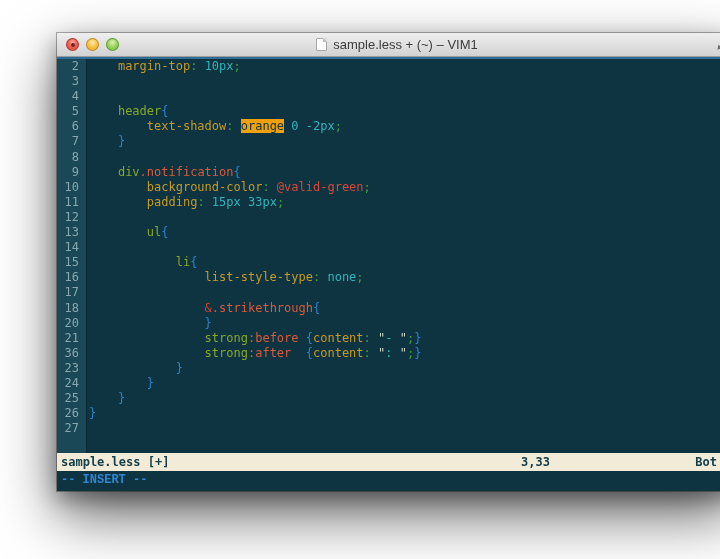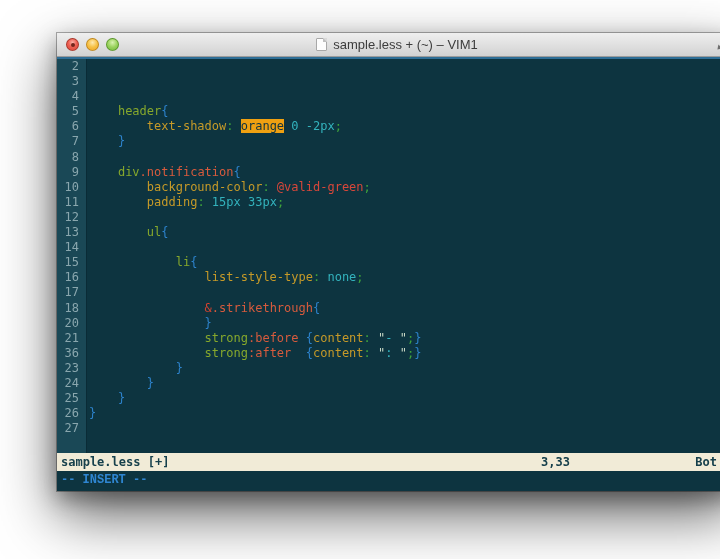--- a/index.html
+++ b/index.html
@@ -59,21 +59,21 @@
   .tok-punc{color:var(--punctuation);}
   .tok-str{color:var(--string);}
   .tok-strq{color:var(--string_quote);}
   .tok-hl{background:var(--highlight_bg);color:var(--highlight_fg);}
 
   .statusbar{
     height:18px;flex:0 0 18px;background:var(--statusbar_bg);color:var(--statusbar_fg);
     font-family:"DejaVu Sans Mono",monospace;font-size:12px;font-weight:bold;
     display:flex;align-items:center;padding:0 5px 0 4px;position:relative;
   }
-  .statusbar .pos{position:absolute;left:464px;margin-left:20px;}
+  .statusbar .pos{position:absolute;left:464px;}
   .statusbar .scroll{margin-left:auto;}
 
   .cmdline{
     height:20px;flex:0 0 20px;color:var(--insert_mode);
     font-family:Liberation Mono, monospace;font-size:12px;font-weight:bold;
     display:flex;align-items:flex-start;padding:2px 0 0 4px;background:var(--bg);
   }
 
   
   .scrollbar{flex:0 0 15px;background:#f6f6f6;border-left:1px solid #bdbdbd;position:relative;}
@@ -103,20 +103,21 @@
       <polygon points="1.4,11.6 2.4,6.6 6.4,10.6" fill="#6e6e6e"></polygon>
     </svg>
   </div>
 
   <div class="content">
     <div class="main-col">
 
       <div class="code-area">
           <div class="line">
             <span class="lnum">2</span>
+            <span class="lcode"><span class="tok-plain">    </span><span class="tok-prop">margin-top</span><span class="tok-punc">:</span><span class="tok-plain"> </span><span class="tok-val">10px</span><span class="tok-punc">;</span></span>
           </div>
           <div class="line">
             <span class="lnum">3</span>
           </div>
           <div class="line">
             <span class="lnum">4</span>
             <span class="lcode"></span>
           </div>
           <div class="line">
             <span class="lnum">5</span>

